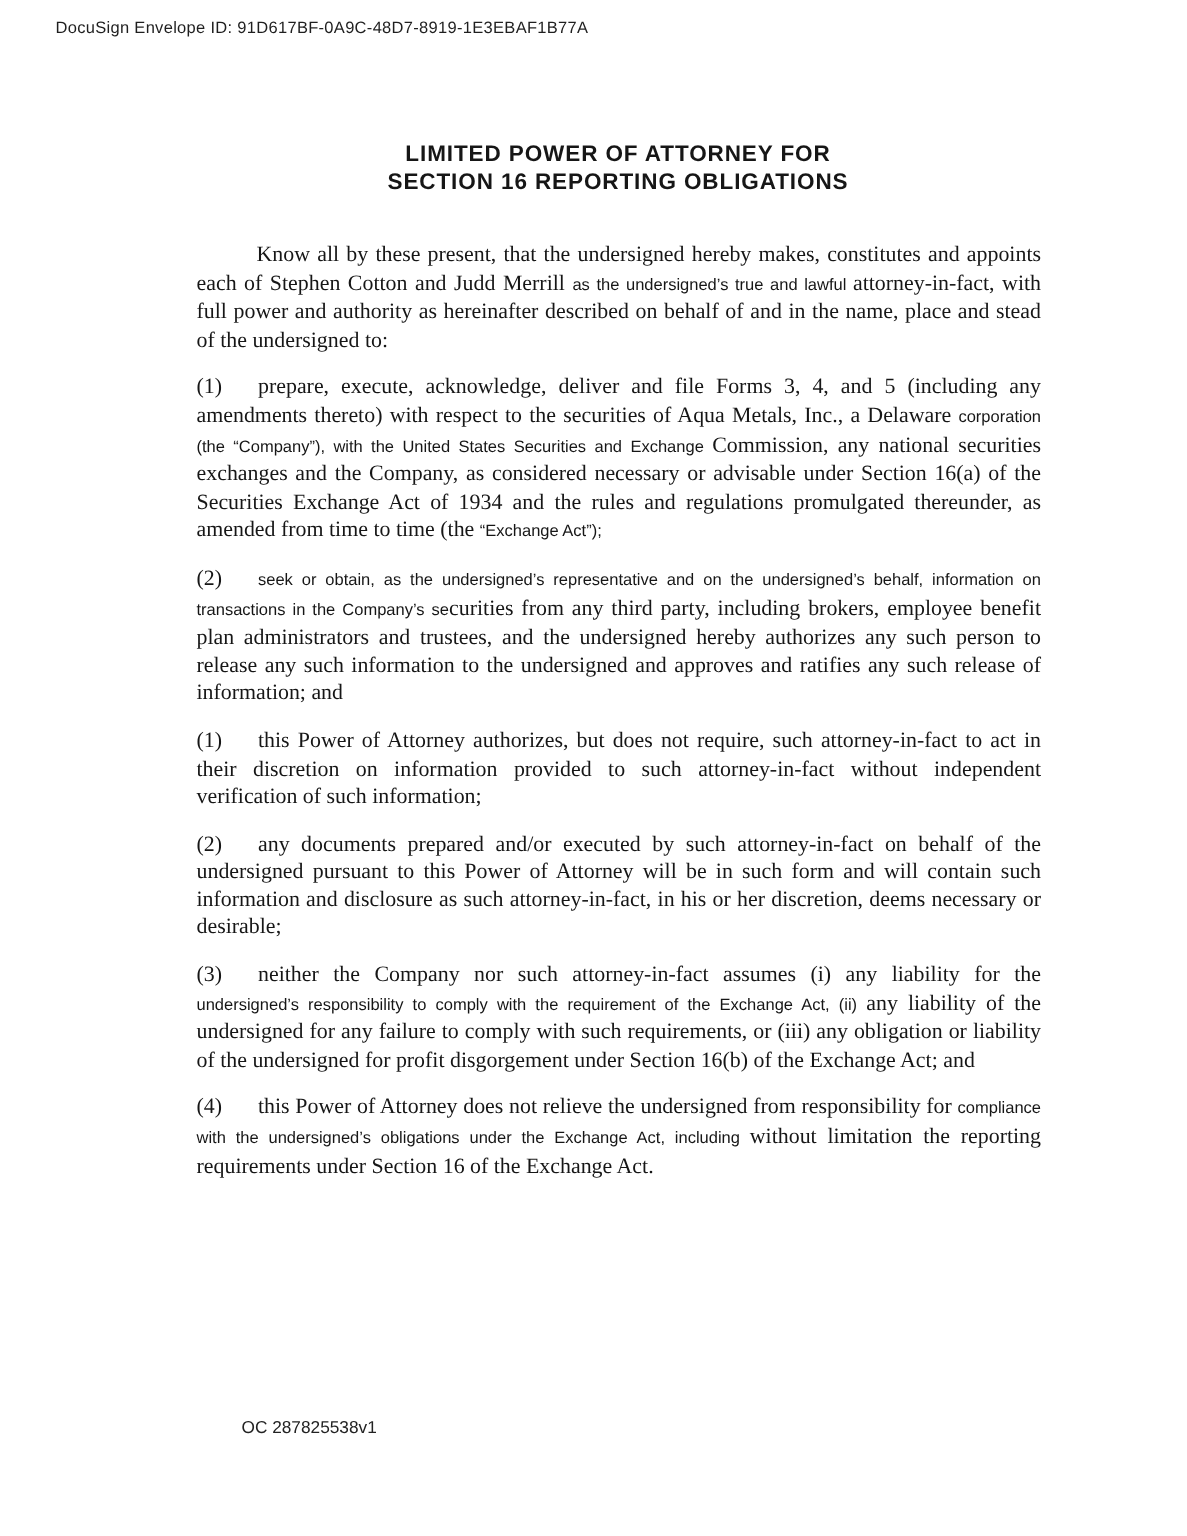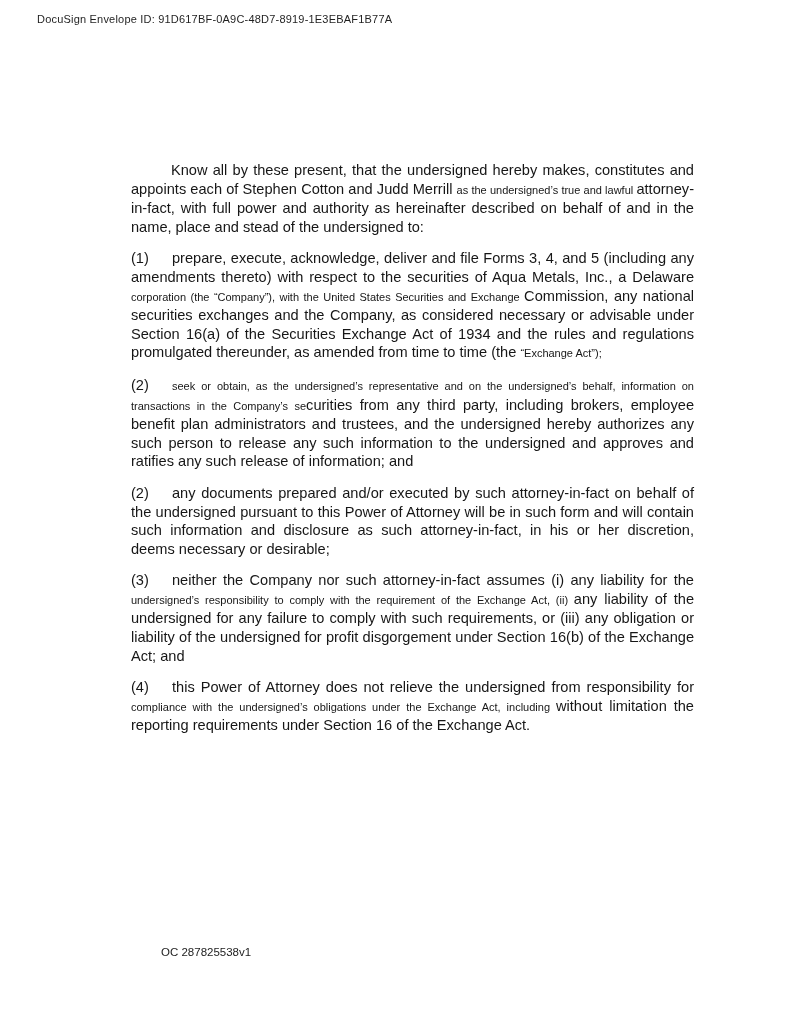--- a/index.html
+++ b/index.html
@@ -29,48 +29,53 @@
   }
   .content {
     position:absolute; left:115px; top:161px; width:563px;
     font-size:14.6px; line-height:18.6px;
     text-align:justify; color:#161616;
   }
   .para { margin-bottom:13px; }
   .para:last-child { margin-bottom:0; }
   .first-indent { text-indent:40px; }
   .num { display:inline-block; width:41px; text-indent:0; }
-  .sans { font-family:Liberation Sans, sans-serif; }
+  .sans { font-family:Liberation Serif, serif; }
   .serif { font-family:Liberation Sans, sans-serif; font-size:11px; }
   .ack-heading { margin-bottom:13px; }
   .doc-footer {
     position:absolute; left:116px; top:946px;
     font-size:11.5px; color:#222;
     white-space:nowrap;
     margin-left:29px;
   }
 </style>
 </head>
 <body>
 
 <div class="page">
 
   <div class="docusign">DocuSign Envelope ID: 91D617BF-0A9C-48D7-8919-1E3EBAF1B77A</div>
 
+  <div class="doc-title">
+    <span>LIMITED POWER OF ATTORNEY FOR</span><br>
+    <span>SECTION 16 REPORTING OBLIGATIONS</span>
+  </div>
 
   <div class="content">
 
     <p class="para first-indent"><span class="sans">Know all by these present, that the undersigned hereby makes, constitutes and appoints each of Stephen Cotton and Judd Merrill </span><span class="serif">as the undersigned’s true and lawful </span><span class="sans">attorney-in-fact, with full power and authority as hereinafter described on behalf of and in the name, place and stead of the undersigned to:</span></p>
 
     <p class="para"><span class="num sans">(1)</span><span class="sans">prepare, execute, acknowledge, deliver and file Forms 3, 4, and 5 (including any amendments thereto) with respect to the securities of Aqua Metals, Inc., a Delaware </span><span class="serif">corporation (the “Company”), with the United States Securities and Exchange </span><span class="sans">Commission, any national securities exchanges and the Company, as considered necessary or advisable under Section 16(a) of the Securities Exchange Act of 1934 and the rules and regulations promulgated thereunder, as amended from time to time (the </span><span class="serif">“Exchange Act”);</span></p>
 
     <p class="para"><span class="num sans">(2)</span><span class="serif">seek or obtain, as the undersigned’s representative and on the undersigned’s behalf, information on transactions in the Company’s se</span><span class="sans">curities from any third party, including brokers, employee benefit plan administrators and trustees, and the undersigned hereby authorizes any such person to release any such information to the undersigned and approves and ratifies any such release of information; and</span></p>
 
 
 
+    <p class="para"><span class="num sans">(1)</span><span class="sans">this Power of Attorney authorizes, but does not require, such attorney-in-fact to act in their discretion on information provided to such attorney-in-fact without independent verification of such information;</span></p>
 
     <p class="para"><span class="num sans">(2)</span><span class="sans">any documents prepared and/or executed by such attorney-in-fact on behalf of the undersigned pursuant to this Power of Attorney will be in such form and will contain such information and disclosure as such attorney-in-fact, in his or her discretion, deems necessary or desirable;</span></p>
 
     <p class="para"><span class="num sans">(3)</span><span class="sans">neither the Company nor such attorney-in-fact assumes (i) any liability for the </span><span class="serif">undersigned’s responsibility to comply with the requirement of the Exchange Act, (ii) </span><span class="sans">any liability of the undersigned for any failure to comply with such requirements, or (iii) any obligation or liability of the undersigned for profit disgorgement under Section 16(b) of the Exchange Act; and</span></p>
 
     <p class="para"><span class="num sans">(4)</span><span class="sans">this Power of Attorney does not relieve the undersigned from responsibility for </span><span class="serif">compliance with the undersigned’s obligations under the Exchange Act, including </span><span class="sans">without limitation the reporting requirements under Section 16 of the Exchange Act.</span></p>
 
   </div>
 
   <div class="doc-footer">OC 287825538v1</div>

